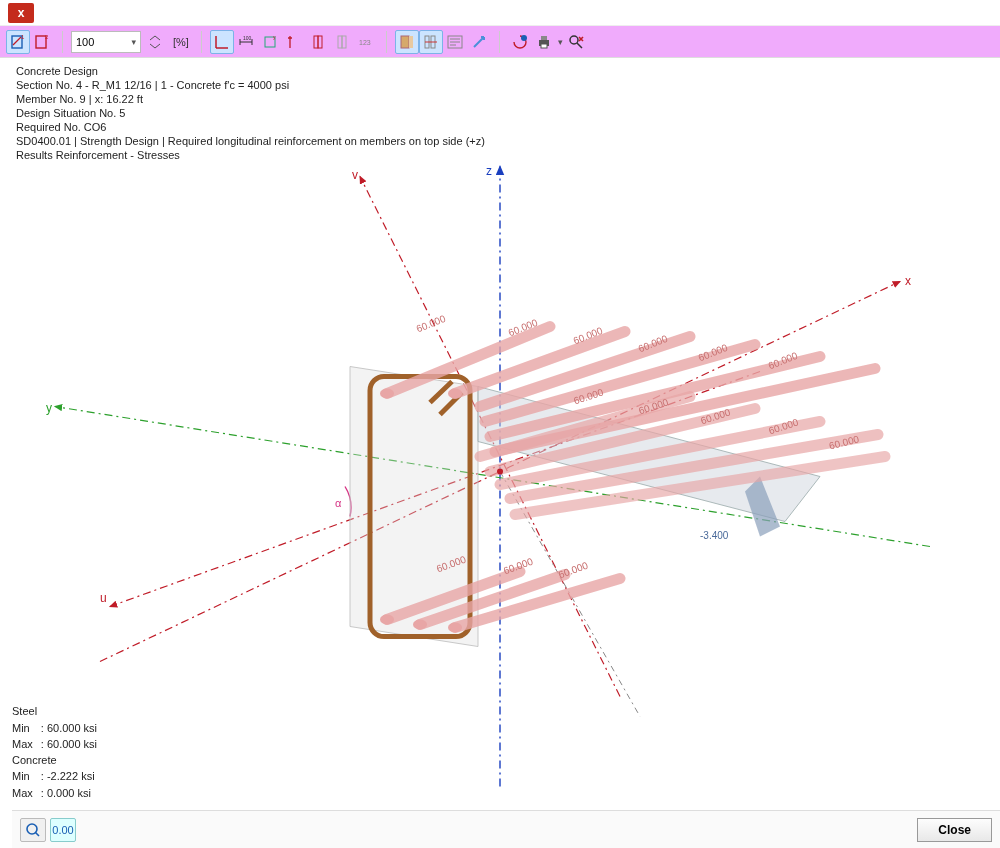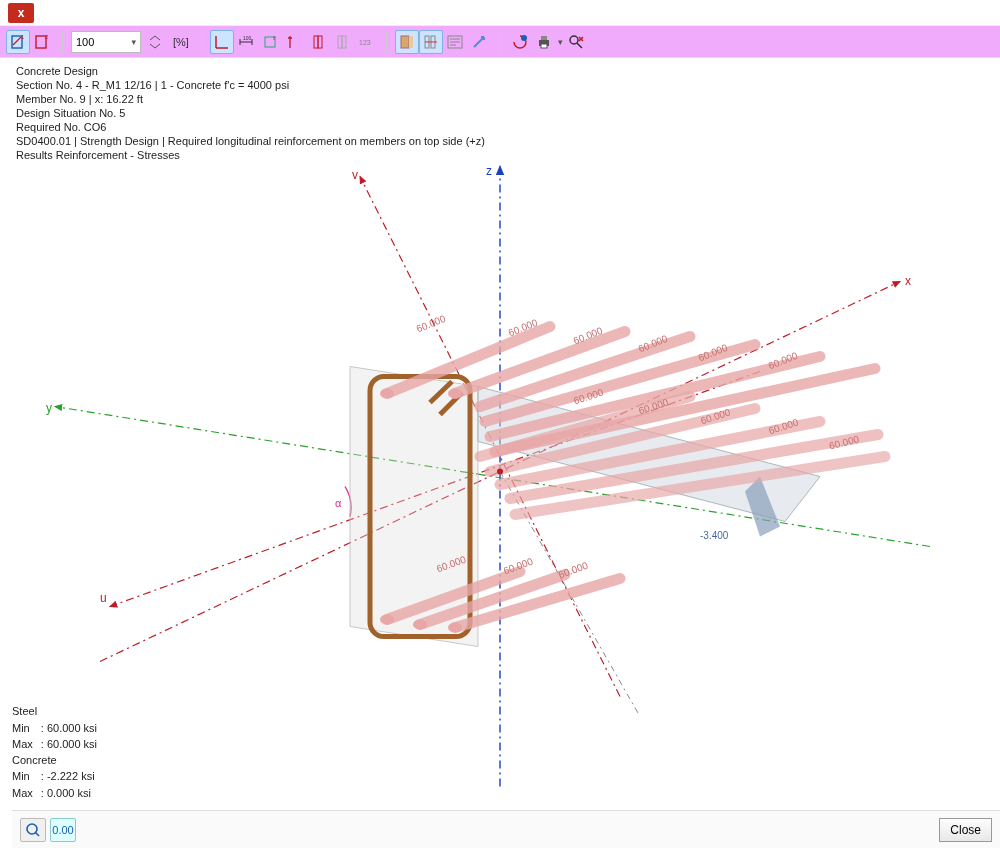--- a/index.html
+++ b/index.html
@@ -113,25 +113,26 @@
   .footer .fbtn {
     width: 26px; height: 24px;
     border: 1px solid #bbb;
     background: #f0f0f0;
     display: flex; align-items: center; justify-content: center;
     cursor: pointer;
     font-size: 11px;
     border-radius: 2px;
   }
   .footer .close-main {
-    padding: 4px 10px;
+    padding: 4px 20px;
     border: 1px solid #999;
     background: linear-gradient(#fdfdfd,#e8e8e8);
     cursor: pointer;
     font-size: 12px;
+    font-weight: bold;
   }
   .bar-label {
     font-size: 10px;
     fill: #c87070;
   }
 </style>
 </head>
 <body>
 
 <div class="titlebar">

